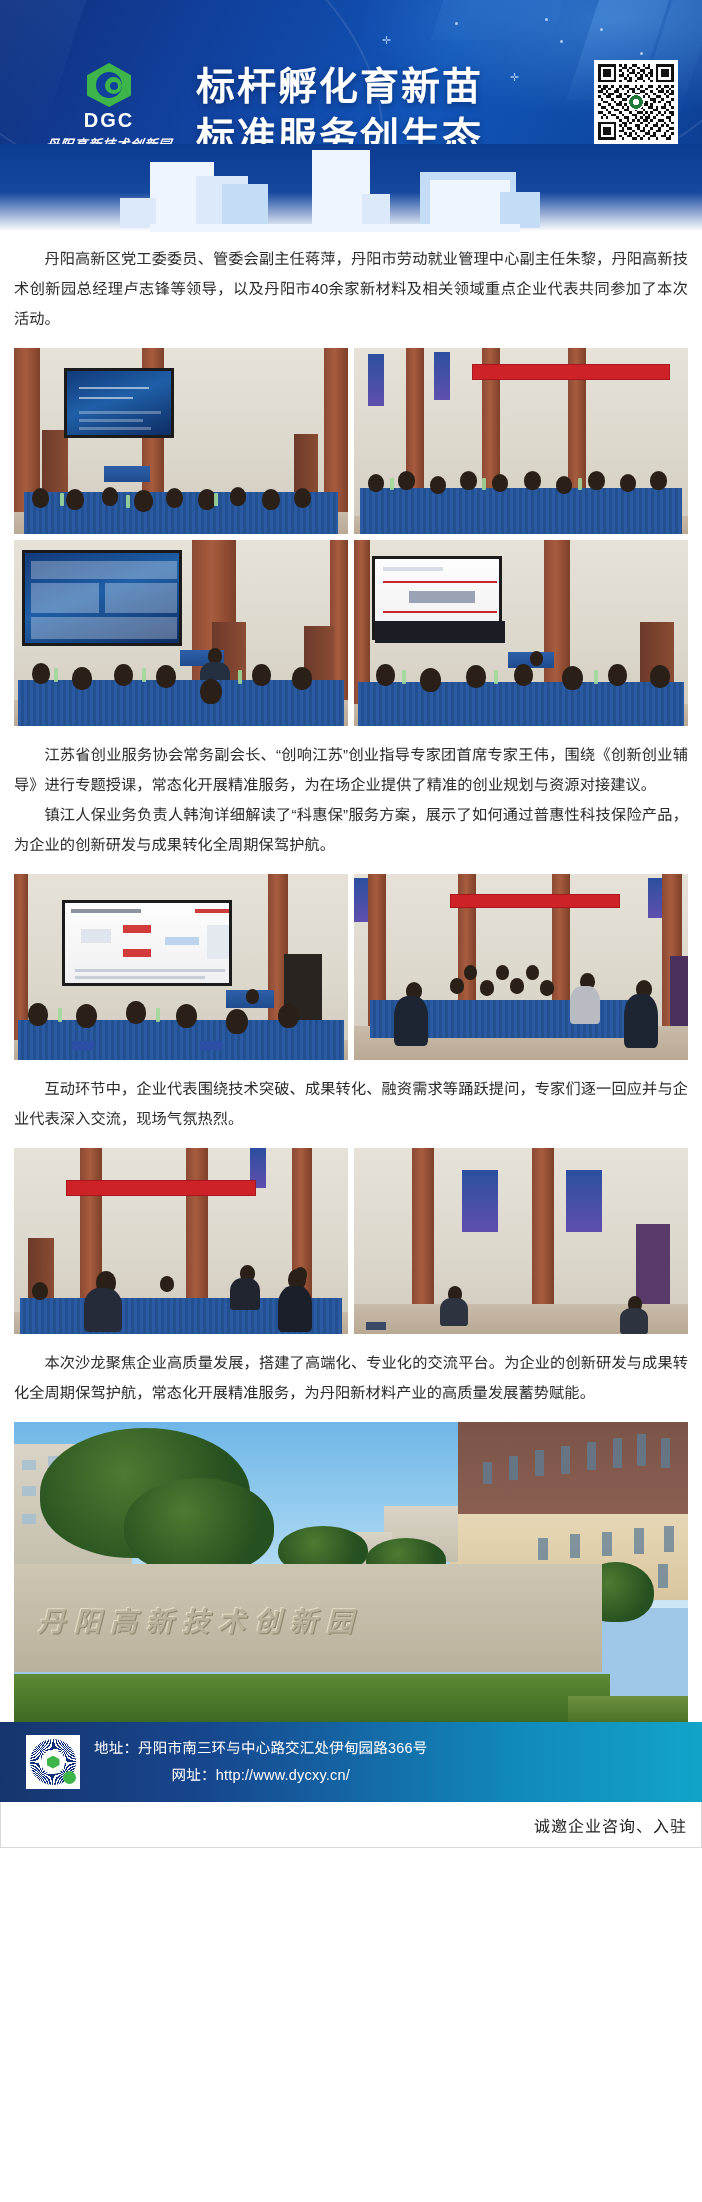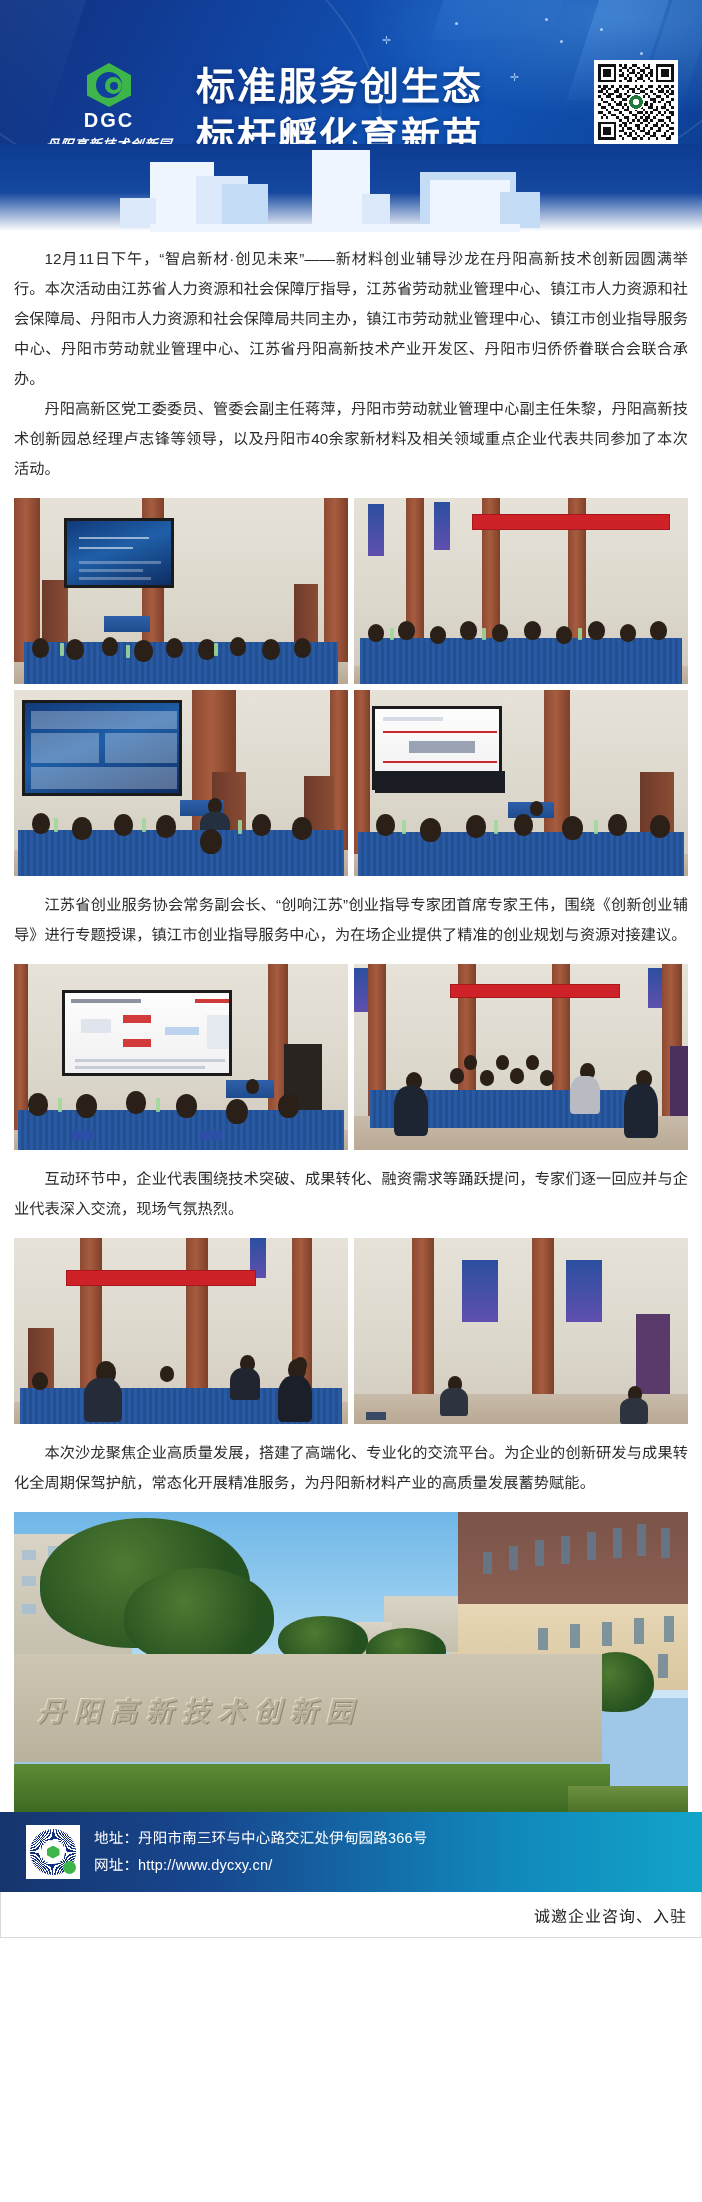--- a/index.html
+++ b/index.html
@@ -189,21 +189,21 @@
     display:flex;align-items:center;justify-content:center;
   }
   .footer-logo .gmark{
     width:13px;height:13px;background:#3db54a;
     clip-path:polygon(50% 0%,100% 28%,100% 74%,50% 100%,0% 74%,0% 28%);
   }
   .footer-logo .wechat{
     position:absolute;right:4px;bottom:5px;width:13px;height:13px;border-radius:50%;
     background:#3db54a;
   }
-  .footer-text{color:#fff;line-height:1.85;}
+  .footer-text{color:#fff;line-height:1.85;text-align:center;}
   .footer-text div{font-size:14.5px;letter-spacing:.2px;}
   .footer-text .url{font-family:"Liberation Sans","DejaVu Sans",sans-serif;}
 
   .footbar{
     width:702px;height:46px;box-sizing:border-box;background:#fff;
     border:1px solid #d9d9d9;border-top:none;
     display:flex;align-items:center;justify-content:flex-end;padding-right:14px;
   }
   .footbar span{font-size:16px;color:#222;letter-spacing:1px;}
 </style>
@@ -233,22 +233,22 @@
         <div class="diamond"></div>
           <div class="cut"></div>
           <div class="cut2"></div>
           <div class="cut3"></div>
       </div>
       <div class="dgc-text">DGC</div>
       <div class="dgc-cn">丹阳高新技术创新园</div>
     </div>
 
     <div class="banner-title">
+      <div>标杆孵化育新苗</div>
       <div>标准服务创生态</div>
-      <div>标杆孵化育新苗</div>
     </div>
 
     <div class="qr-box">
       <svg class="qr" viewBox="0 0 29 29" shape-rendering="crispEdges" aria-hidden="true">
         <rect width="29" height="29" fill="#fff"></rect>
         <g fill="#111">
           <rect x="0" y="0" width="7" height="1"></rect>
             <rect x="0" y="6" width="7" height="1"></rect>
           <rect x="0" y="0" width="1" height="7"></rect>
             <rect x="6" y="0" width="1" height="7"></rect>
@@ -490,21 +490,20 @@
       <div class="bld lite" style="left:430px;bottom:4px;width:80px;height:48px;"></div>
       <div class="bld" style="left:120px;bottom:4px;width:36px;height:30px;"></div>
       <div class="bld mid" style="left:500px;bottom:4px;width:40px;height:36px;"></div>
       <div class="bld" style="left:150px;bottom:0px;width:370px;height:8px;background:#eef5ff;"></div>
     </div>
   </div>
 
   <div class="content">
 
     <div class="para-block">
-      <p class="para">12月11日下午，“智启新材·创见未来”——新材料创业辅导沙龙在丹阳高新技术创新园圆满举行。本次活动由江苏省人力资源和社会保障厅指导，江苏省劳动就业管理中心、镇江市人力资源和社会保障局、丹阳市人力资源和社会保障局共同主办，镇江市劳动就业管理中心、镇江市创业指导服务中心、丹阳市劳动就业管理中心、江苏省丹阳高新技术产业开发区、丹阳市归侨侨眷联合会联合承办。</p>
       <p class="para">丹阳高新区党工委委员、管委会副主任蒋萍，丹阳市劳动就业管理中心副主任朱黎，丹阳高新技术创新园总经理卢志锋等领导，以及丹阳市40余家新材料及相关领域重点企业代表共同参加了本次活动。</p>
     </div>
 
     <div class="photo-row">
       <div class="photo">
         <div class="sc">
           <div class="wall"></div>
           <div class="pillar" style="left:0;width:26px;"></div>
           <div class="pillar" style="left:128px;width:22px;"></div>
           <div class="pillar" style="right:0;width:24px;"></div>
@@ -619,21 +618,22 @@
           <div class="head" style="left:254px;bottom:40px;width:19px;height:22px;"></div>
           <div class="head" style="left:296px;bottom:38px;width:20px;height:23px;"></div>
           <div class="bottle" style="left:48px;bottom:42px;height:14px;"></div>
           <div class="bottle" style="left:140px;bottom:42px;height:14px;"></div>
           <div class="bottle" style="left:240px;bottom:42px;height:14px;"></div>
         </div>
       </div>
     </div>
 
     <div class="para-block">
-      <p class="para">江苏省创业服务协会常务副会长、“创响江苏”创业指导专家团首席专家王伟，围绕《创新创业辅导》进行专题授课，镇江市创业指导服务中心，为在场企业提供了精准的创业规划与资源对接建议。</p>
+      <p class="para">江苏省创业服务协会常务副会长、“创响江苏”创业指导专家团首席专家王伟，围绕《创新创业辅导》进行专题授课，常态化开展精准服务，为在场企业提供了精准的创业规划与资源对接建议。</p>
+      <p class="para">镇江人保业务负责人韩洵详细解读了“科惠保”服务方案，展示了如何通过普惠性科技保险产品，为企业的创新研发与成果转化全周期保驾护航。</p>
     </div>
 
     <div class="photo-row">
       <div class="photo">
         <div class="sc">
           <div class="wall"></div>
           <div class="pillar" style="left:0;width:14px;"></div>
           <div class="pillar" style="left:254px;width:20px;"></div>
           <div class="door" style="left:270px;bottom:32px;width:38px;height:74px;background:#2a2420;"></div>
           <div class="screen white" style="left:48px;top:26px;width:170px;height:86px;">

